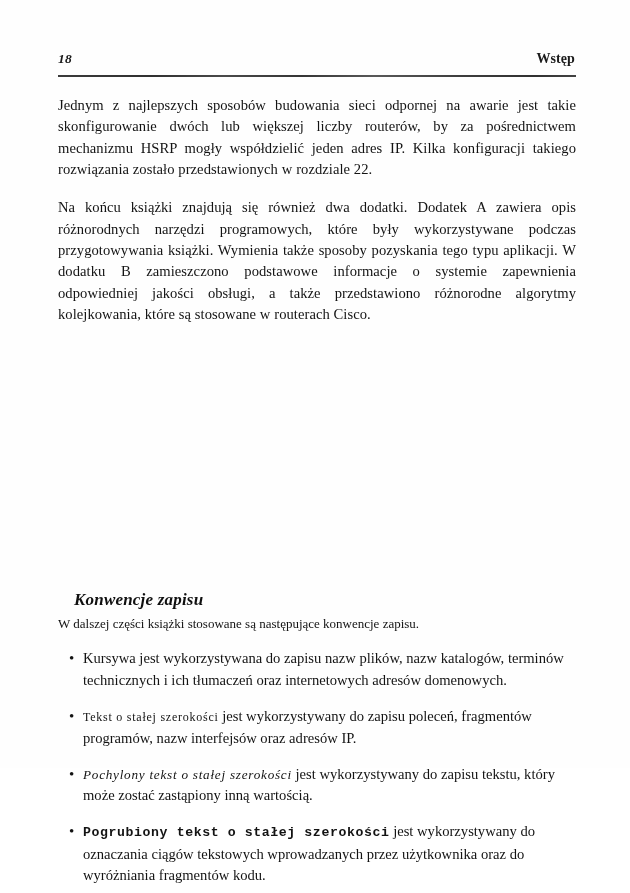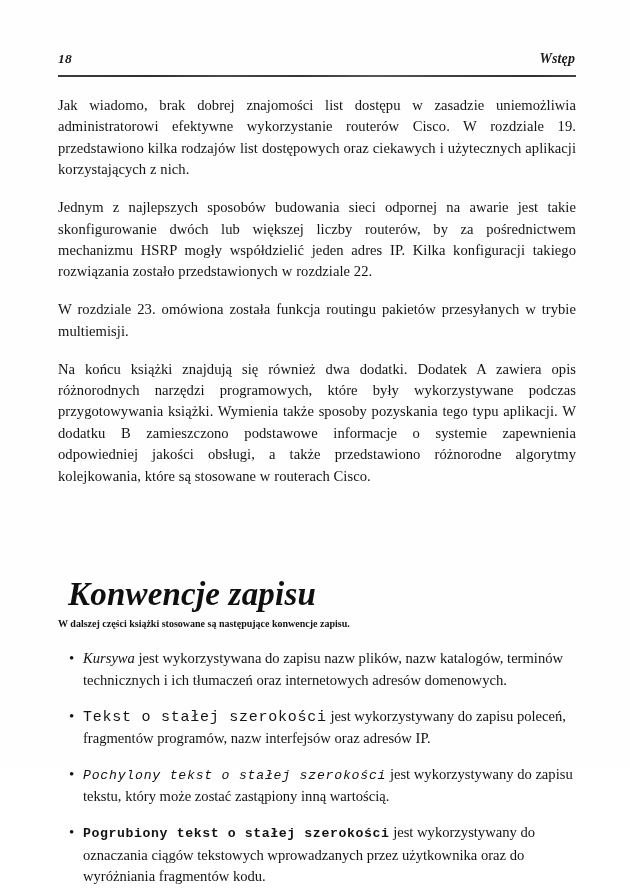--- a/index.html
+++ b/index.html
@@ -42,21 +42,20 @@
     font-style: italic;
     font-weight: 700;
     font-size: 13.5px;
     letter-spacing: 0.2px;
     color: #1b1b1b;
   }
   .head-title {
     position: absolute;
     right: 0;
     top: 0;
-    font-style: italic;
     font-weight: 700;
     font-size: 14px;
     letter-spacing: 0.1px;
     color: #1b1b1b;
   }
   .head-rule {
     position: absolute;
     left: 58px;
     top: 75px;
     width: 518px;
@@ -85,46 +84,45 @@
     color: #131313;
     letter-spacing: 0.05px;
     word-spacing: 0.1px;
   }
   p.body:last-of-type {
     margin-bottom: 16px;
   }
 
   
   .section-heading {
-    margin: 10px;
+    margin: 16px;
     padding: 0;
     position: absolute;
     left: 58px;
     top: 568px;
-    font-size: 33px;
+    font-size: 17px;
     font-style: italic;
     font-weight: 700;
     letter-spacing: 0.2px;
     color: #101010;
     line-height: 32px;
   }
 
   
   .conventions {
     position: absolute;
     left: 58px;
     top: 613px;
     width: 518px;
   }
   .conventions .lead {
     margin: 0 0 14px 0;
-    font-size: 10px;
+    font-size: 13px;
     line-height: 21.4px;
     color: #131313;
-    font-weight: bold;
   }
   ul.bullets {
     margin: 0;
     padding: 0;
     list-style: none;
   }
   ul.bullets > li {
     position: relative;
     margin: 0 0 14px 0;
     padding-left: 25px;
@@ -140,30 +138,29 @@
     position: absolute;
     left: 11px;
     top: 0;
     font-size: 15px;
     line-height: 21.6px;
     color: #131313;
   }
 
   
   .run-italic {
-    font-style: italic;
     text-align: right;
   }
   .run-mono {
-    font-family: Liberation Mono, monospace;
-    font-size: 15px;
+    font-family: Liberation Serif, serif;
+    font-size: 12px;
     letter-spacing: 0.75px;
   }
   .run-mono-italic {
-    font-family: Liberation Mono, monospace;
+    font-family: Liberation Serif, serif;
     font-style: italic;
     font-size: 13.2px;
     letter-spacing: 0.75px;
   }
   .run-mono-bold {
     font-family: "Liberation Mono", "DejaVu Sans Mono", monospace;
     font-weight: 700;
     font-size: 13.2px;
     letter-spacing: 0.6px;
     text-align: right;
@@ -174,23 +171,21 @@
 
 <div class="page">
 
   <div class="running-head">
     <span class="folio">18</span>
     <span class="head-title">Wstęp</span>
   </div>
   <div class="head-rule"></div>
 
   <div class="column">
-    <p class="body">Jak wiadomo, brak dobrej znajomości list dostępu w zasadzie uniemożliwia administratorowi efektywne wykorzystanie routerów Cisco. W rozdziale 19. przedstawiono kilka rodzajów list dostępowych oraz ciekawych i użytecznych aplikacji korzystających z nich.</p>
     <p class="body">Jednym z najlepszych sposobów budowania sieci odpornej na awarie jest takie skonfigurowanie dwóch lub większej liczby routerów, by za pośrednictwem mechanizmu HSRP mogły współdzielić jeden adres IP. Kilka konfiguracji takiego rozwiązania zostało przedstawionych w rozdziale 22.</p>
-    <p class="body">W rozdziale 23. omówiona została funkcja routingu pakietów przesyłanych w trybie multiemisji.</p>
     <p class="body">Na końcu książki znajdują się również dwa dodatki. Dodatek A zawiera opis różnorodnych narzędzi programowych, które były wykorzystywane podczas przygotowywania książki. Wymienia także sposoby pozyskania tego typu aplikacji. W dodatku B zamieszczono podstawowe informacje o systemie zapewnienia odpowiedniej jakości obsługi, a także przedstawiono różnorodne algorytmy kolejkowania, które są stosowane w routerach Cisco.</p>
   </div>
 
   <h2 class="section-heading">Konwencje zapisu</h2>
 
   <div class="conventions">
     <p class="lead">W dalszej części książki stosowane są następujące konwencje zapisu.</p>
     <ul class="bullets">
 
       <li>

